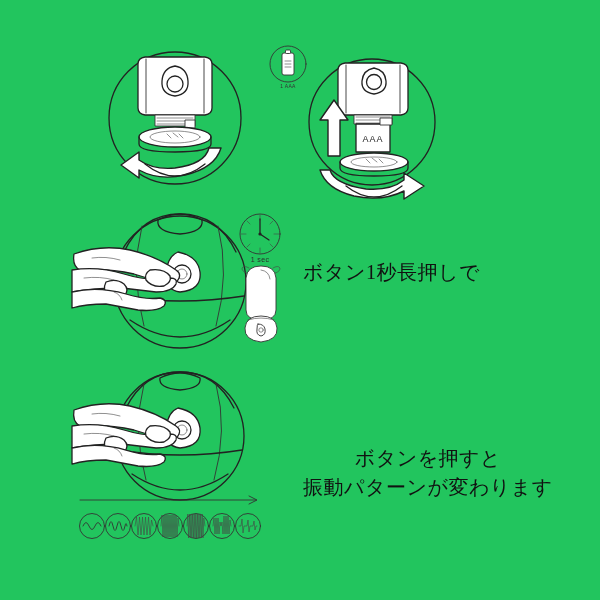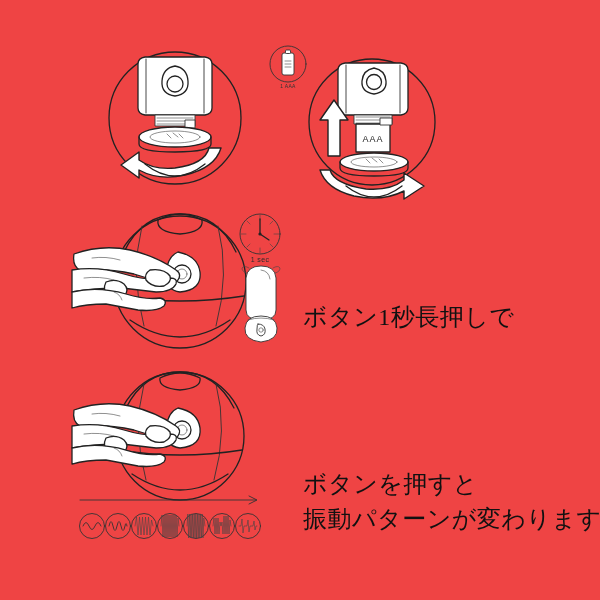--- a/index.html
+++ b/index.html
@@ -12,40 +12,39 @@
     height: 600px;
     font-family: "Liberation Serif", "DejaVu Serif", serif;
     color: #1a1a1a;
     position: relative;
     overflow: hidden;
   }
   .page {
     position: relative;
     width: 600px;
     height: 600px;
-    background: #ef4444;
+    background: #22c55e;
   }
   .panel {
     position: absolute;
   }
   
   .caption {
     position: absolute;
     font-family: "Liberation Serif", "DejaVu Serif", serif;
-    font-size: 24px;
+    font-size: 20px;
     line-height: 1.45;
     color: #111111;
     letter-spacing: 0.5px;
     white-space: nowrap;
-    margin-top: 42px;
   }
   .caption .line { display: block; }
 
   #caption-power { left: 303px; top: 258px; }
-  #caption-pattern { left: 303px; top: 425px; }
+  #caption-pattern { left: 303px; top: 444px; text-align: center; }
 
   
   #illo-unscrew   { left: 105px; top: 48px;  width: 140px; height: 140px; }
   #illo-battery   { left: 268px; top: 42px;  width: 172px; height: 152px; }
   #illo-press-1   { left: 72px;  top: 208px; width: 180px; height: 150px; }
   #illo-clock     { left: 236px; top: 212px; width: 50px;  height: 52px; }
   #illo-device-fr { left: 236px; top: 262px; width: 50px;  height: 84px; }
   #illo-press-2   { left: 72px;  top: 368px; width: 180px; height: 140px; }
   #illo-patterns  { left: 78px;  top: 492px; width: 190px; height: 56px; }
 

